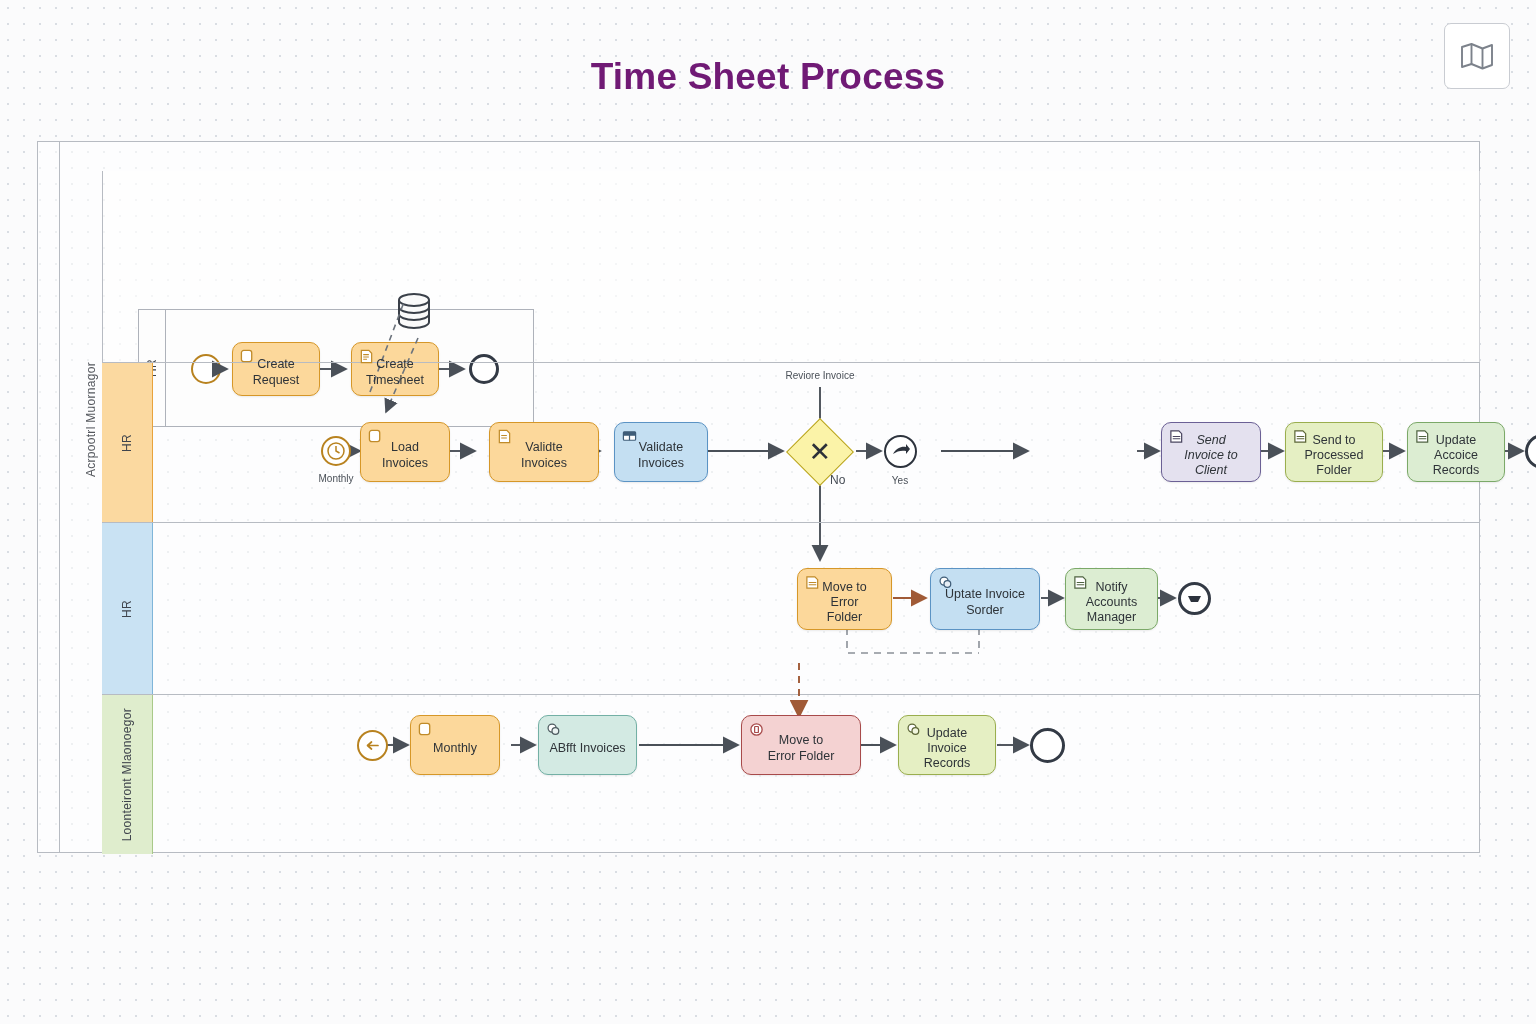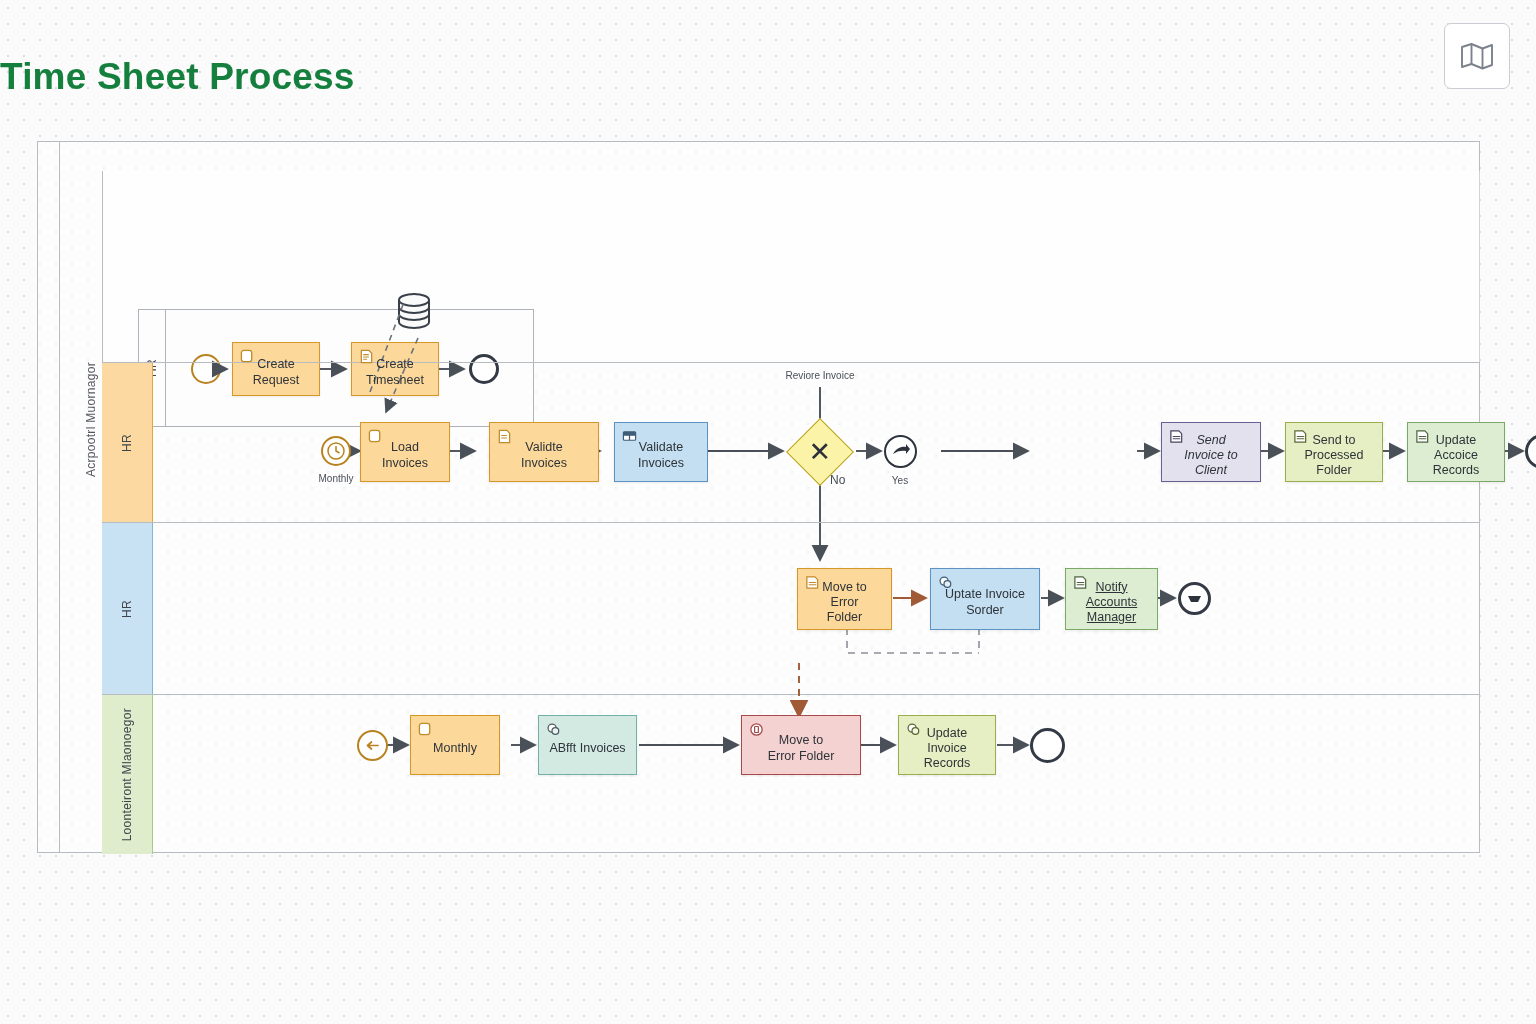--- a/index.html
+++ b/index.html
@@ -13,24 +13,25 @@
     background-color: #fbfbfc;
     background-image: radial-gradient(#d9dde3 1px, transparent 1px);
     background-size: 16px 16px;
     position: relative;
   }
 
   
   #page-title {
     position: absolute;
     left: 0; right: 0; top: 56px;
+    text-align: center;
     font-size: 37px;
     font-weight: 600;
     letter-spacing: 0.2px;
-    color: #15803d;
+    color: #701a75;
   }
 
   
   #minimap-button {
     position: absolute;
     right: 26px; top: 23px;
     width: 66px; height: 66px;
     background: #ffffff;
     border: 1px solid #c9ccd2;
     border-radius: 7px;
@@ -112,21 +113,21 @@
   #lane-hr-main .lane-header { background: #fbd9a0; border-right-color: #e8a33c; }
   #lane-hr-error  { top: 380px; height: 172px; }
   #lane-hr-error .lane-header { background: #c9e2f3; border-right-color: #7fb5d9; }
   #lane-contract  { top: 552px; height: 160px; }
   #lane-contract .lane-header { background: #dfedcd; border-right-color: #a9c989; }
 
   
   .node { position: absolute; }
 
   .task {
-    border-radius: 0;
+    border-radius: 10px;
     border: 1.6px solid #999;
     display: flex; align-items: center; justify-content: center;
     text-align: center;
     font-size: 12.5px;
     line-height: 1.22;
     color: #2e3338;
     padding: 4px 6px 4px 6px;
     box-shadow: 0 1px 2px rgba(0,0,0,0.08);
   }
   .task .task-label { position: relative; z-index: 2; padding-top: 7px; }
@@ -429,21 +430,21 @@
       <div class="node task t-blue" style="left:777px; top:45px; width:110px; height:62px;">
         <svg class="task-icon" viewBox="0 0 16 16">
           <circle cx="6.5" cy="6.5" r="4.3" fill="#ffffff" stroke="#3f5d78" stroke-width="1.3"></circle>
           <circle cx="10" cy="9.5" r="3.6" fill="#e7eef5" stroke="#3f5d78" stroke-width="1.3"></circle>
         </svg>
         <span class="task-label">
           <span>Uptate Invoice</span><br><span>Sorder</span>
         </span>
       </div>
 
-      <div class="node task t-green" style="left:912px; top:45px; width:93px; height:62px;text-decoration:underline;">
+      <div class="node task t-green" style="left:912px; top:45px; width:93px; height:62px;">
         <svg class="task-icon" viewBox="0 0 16 16">
           <path d="M2 2 h8.5 l3 3 v9 h-11.5 z" fill="#ffffff" stroke="#4f6341" stroke-width="1.3"></path>
           <path d="M4 8 h8 M4 10.5 h8" stroke="#4f6341" stroke-width="1.1"></path>
         </svg>
         <span class="task-label">
           <span>Notify</span><br><span>Accounts</span><br><span>Manager</span>
         </span>
       </div>
 
       <div class="node event ev-end" style="left:1025px; top:59px; width:33px; height:33px;">

